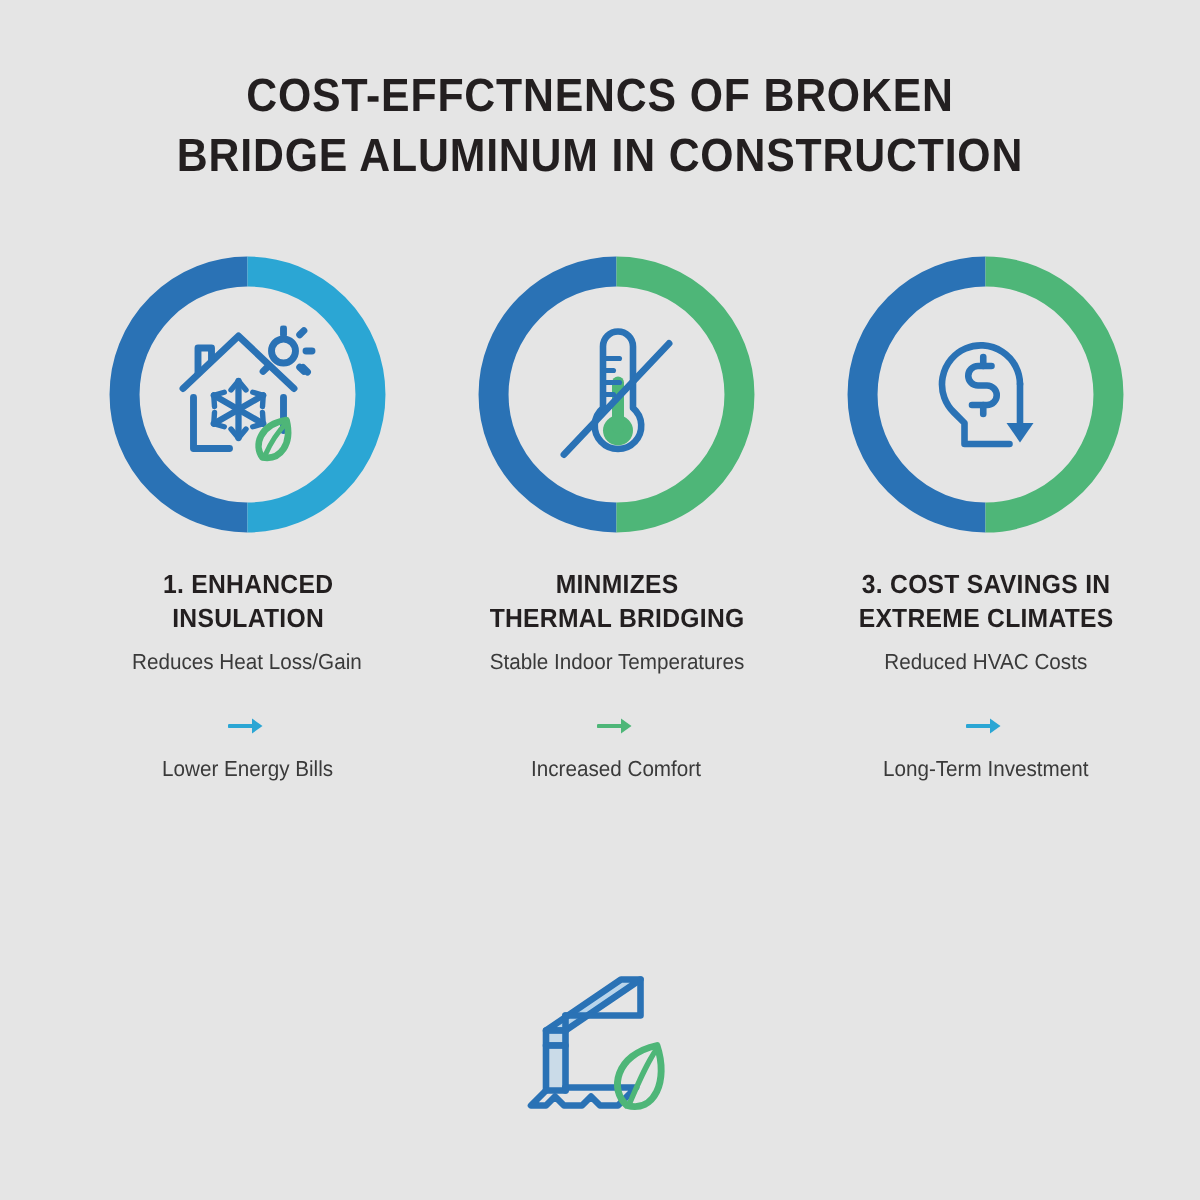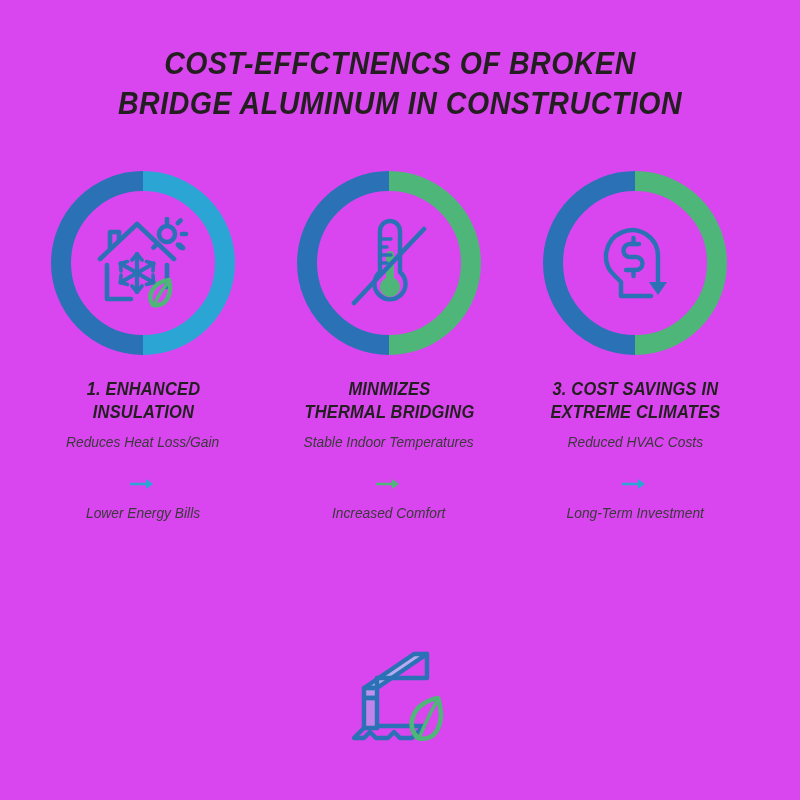--- a/index.html
+++ b/index.html
@@ -16,22 +16,21 @@
     position: relative;
   }
 
   .infographic {
     width: 800px;
     height: 800px;
     position: relative;
     display: flex;
     flex-direction: column;
     align-items: center;
-    background: #d946ef;
-    font-style: italic;
+    background: #e5e5e5;
   }
 
   
   .title-block {
     margin-top: 44px;
     text-align: center;
     width: 700px;
   }
   .title-line {
     font-family: "Liberation Sans", sans-serif;
@@ -43,21 +42,21 @@
     text-transform: uppercase;
     transform: scaleX(0.92);
     transform-origin: center;
   }
 
   
   .columns {
     margin-top: 46px;
     width: 760px;
     display: flex;
-    justify-content: flex-start;
+    justify-content: flex-end;
     align-items: flex-start;
   }
   .column {
     width: 246px;
     display: flex;
     flex-direction: column;
     align-items: center;
   }
 
   .ring-wrap {

